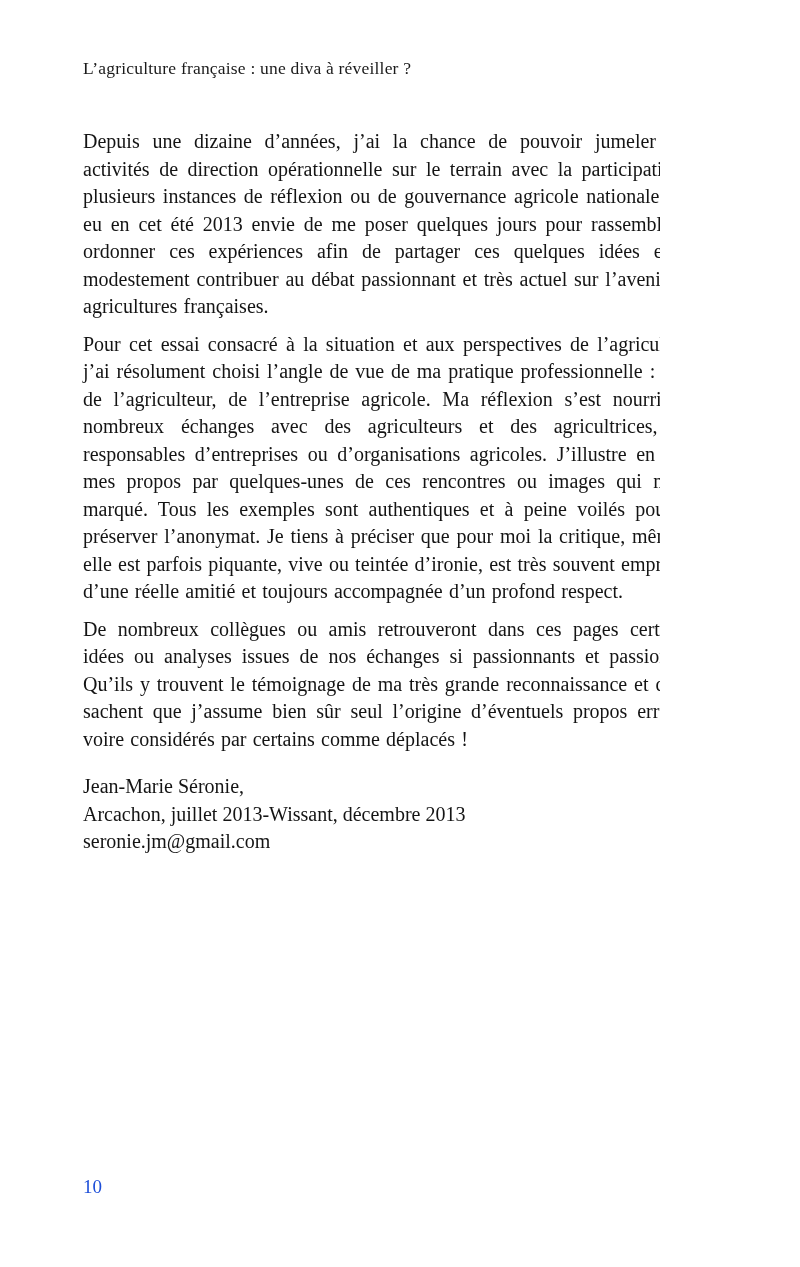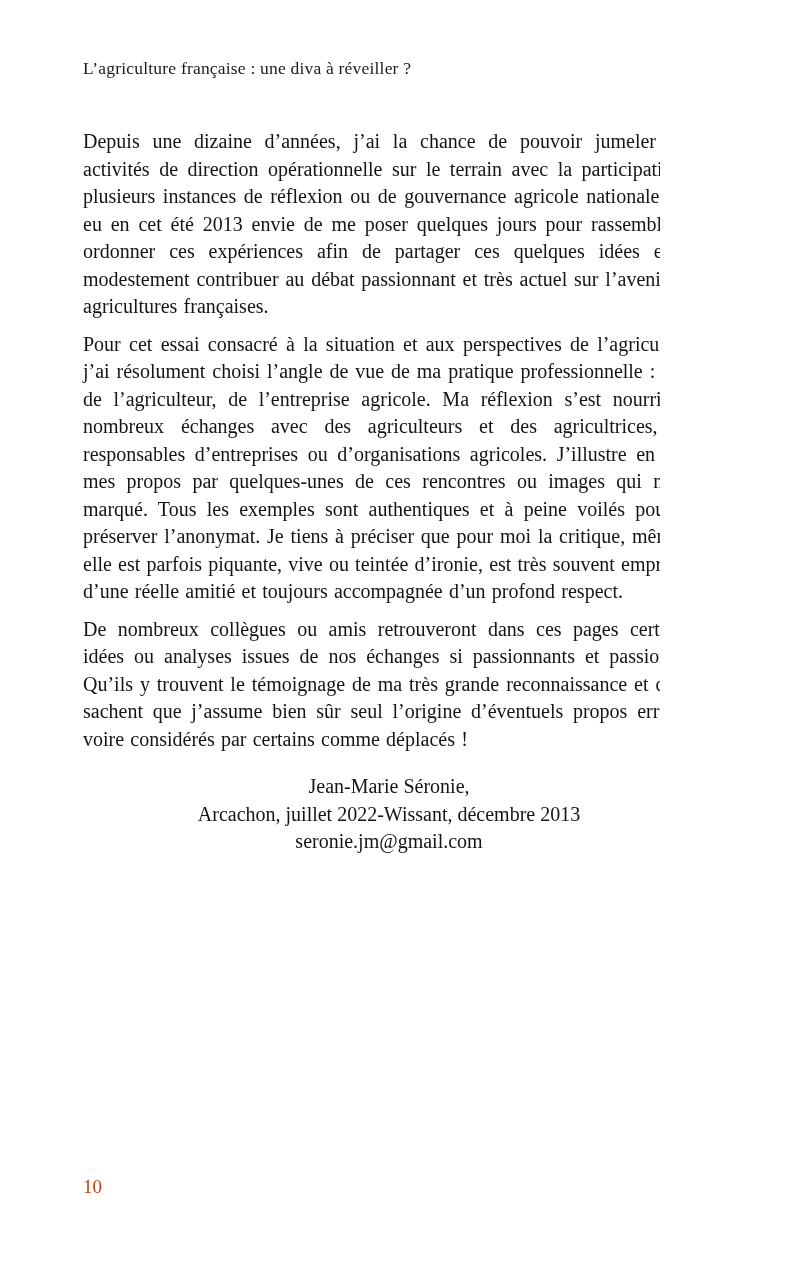--- a/index.html
+++ b/index.html
@@ -37,47 +37,47 @@
     font-size: 20px;
     line-height: 27.5px;
     text-align: justify;
     text-align-last: left;
     word-spacing: 0.06em;
     color: #141414;
   }
   .signature {
     margin-top: 20px;
     padding-right: 22px;
-    text-align: center;
+    text-align: left;
     font-size: 20px;
     line-height: 27.5px;
     color: #141414;
   }
   .page-number {
     position: absolute;
     left: 83px;
     top: 1176px;
     font-size: 19px;
-    color: #c2410c;
+    color: #1d4ed8;
   }
 </style>
 </head>
 <body>
 
 <div class="page">
 
   <header class="running-header">L’agriculture française : une diva à réveiller&nbsp;?</header>
 
   <main class="body-text">
     <p>Depuis une dizaine d’années, j’ai la chance de pouvoir jumeler mes activités de direction opérationnelle sur le terrain avec la participation à plusieurs instances de réflexion ou de gouvernance agricole nationale. J’ai eu en cet été 2013 envie de me poser quelques jours pour rassembler et ordonner ces expériences afin de partager ces quelques idées et de modestement contribuer au débat passionnant et très actuel sur l’avenir des agricultures françaises.</p>
     <p>Pour cet essai consacré à la situation et aux perspectives de l’agriculture, j’ai résolument choisi l’angle de vue de ma pratique professionnelle&nbsp;: celui de l’agriculteur, de l’entreprise agricole. Ma réflexion s’est nourrie de nombreux échanges avec des agriculteurs et des agricultrices, des responsables d’entreprises ou d’organisations agricoles. J’illustre en effet mes propos par quelques-unes de ces rencontres ou images qui m’ont marqué. Tous les exemples sont authentiques et à peine voilés pour en préserver l’anonymat. Je tiens à préciser que pour moi la critique, même si elle est parfois piquante, vive ou teintée d’ironie, est très souvent empreinte d’une réelle amitié et toujours accompagnée d’un profond respect.</p>
     <p>De nombreux collègues ou amis retrouveront dans ces pages certaines idées ou analyses issues de nos échanges si passionnants et passionnés. Qu’ils y trouvent le témoignage de ma très grande reconnaissance et qu’ils sachent que j’assume bien sûr seul l’origine d’éventuels propos erronés, voire considérés par certains comme déplacés&nbsp;!</p>
 
     <div class="signature">
       <div>Jean-Marie Séronie,</div>
-      <div>Arcachon, juillet 2022-Wissant, décembre 2013</div>
+      <div>Arcachon, juillet 2013-Wissant, décembre 2013</div>
       <div>seronie.jm@gmail.com</div>
     </div>
   </main>
 
   <footer class="page-number">10</footer>
 
 </div>
 
 </body></html>

